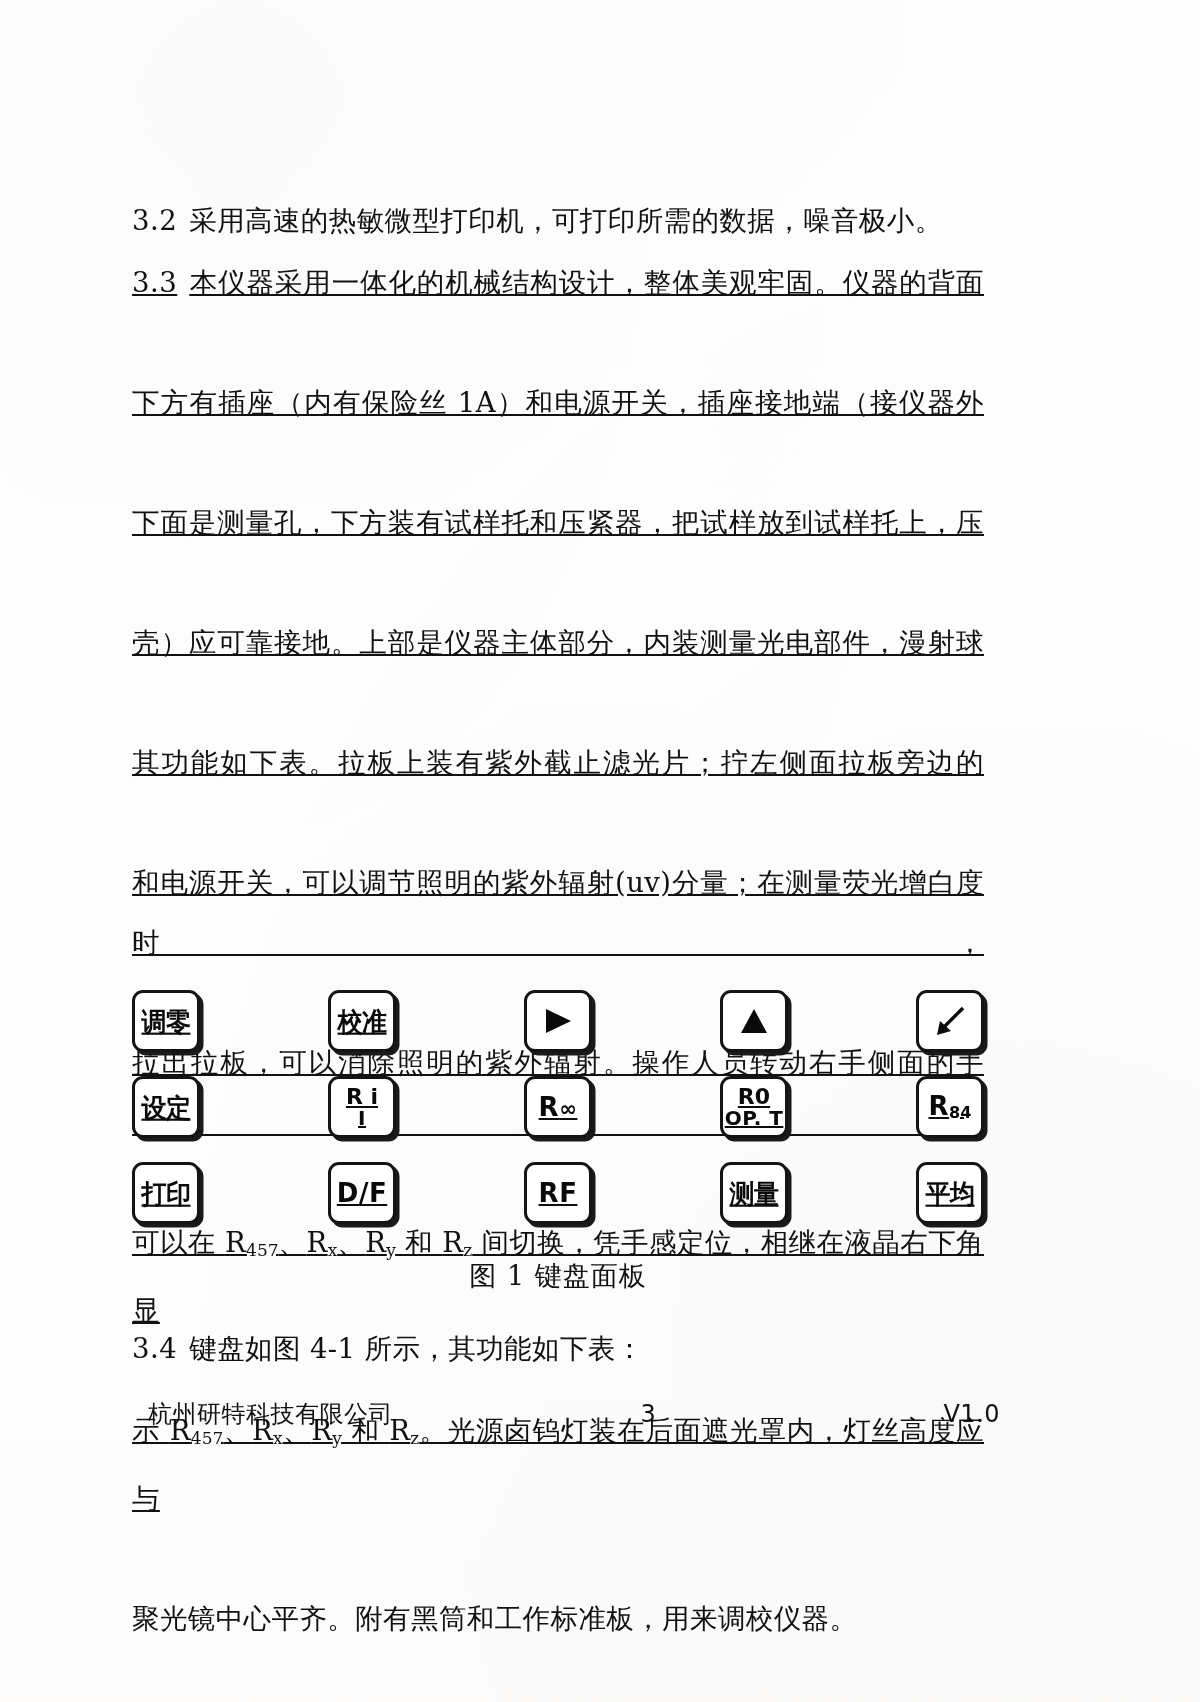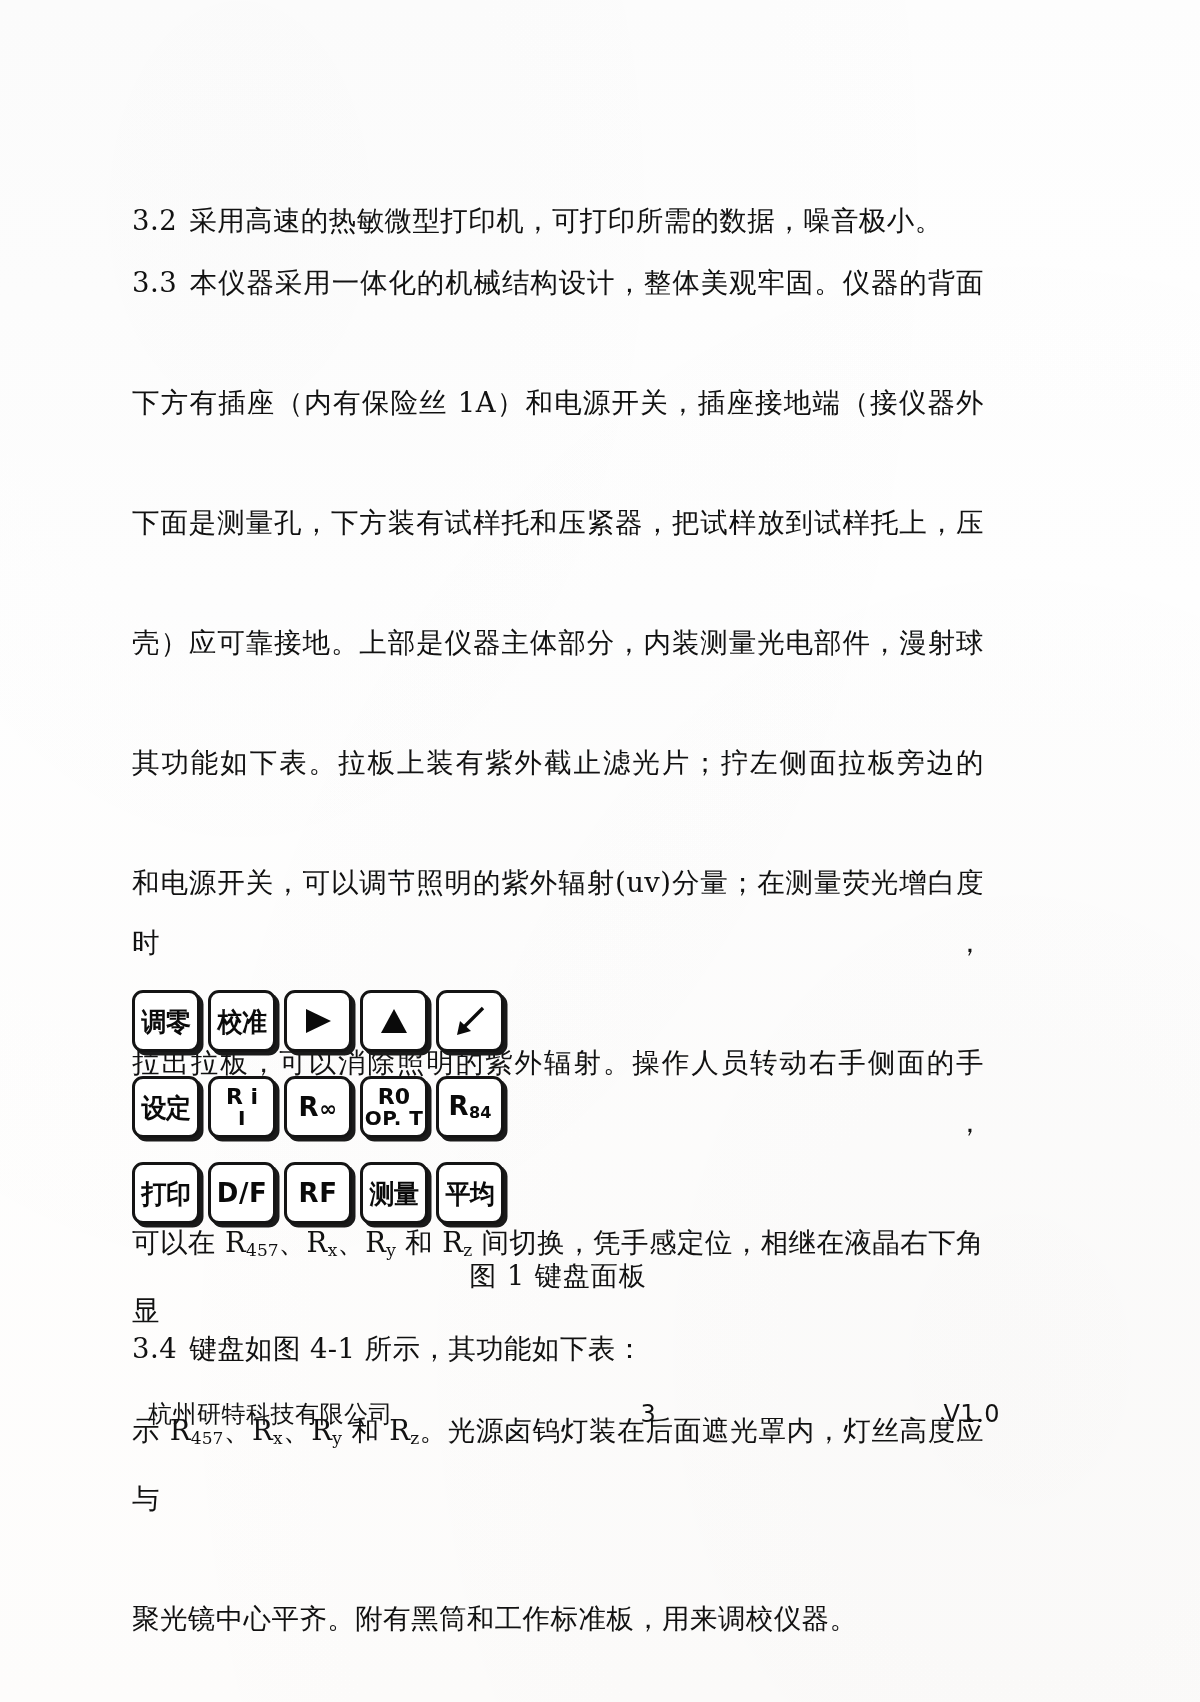--- a/index.html
+++ b/index.html
@@ -61,39 +61,41 @@
   }
   .rsym {
     font-family: "DejaVu Serif", "Liberation Serif", serif;
     white-space: nowrap;
   }
   .ln { display: block; }
   .ln-j {
     display: block;
     text-align: justify;
     text-justify: inter-character;
+    text-decoration: underline;
   }
   .ln-j::after {
     content: "";
     display: inline-block;
     width: 100%;
   }
 
   
   .keypad {
     position: absolute;
     top: 990px;
     left: 0;
     width: 852px;
   }
   .key-row {
     display: flex;
-    justify-content: flex-start;
+    justify-content: space-between;
     gap: 8px;
     margin-bottom: 24px;
+    text-decoration: underline;
   }
   .key {
     width: 68px;
     height: 62px;
     border: 3px solid #141414;
     border-radius: 11px;
     background: #ffffff;
     box-shadow: 3.5px 3.5px 0 0 #1a1a1a;
     display: flex;
     flex-direction: column;

